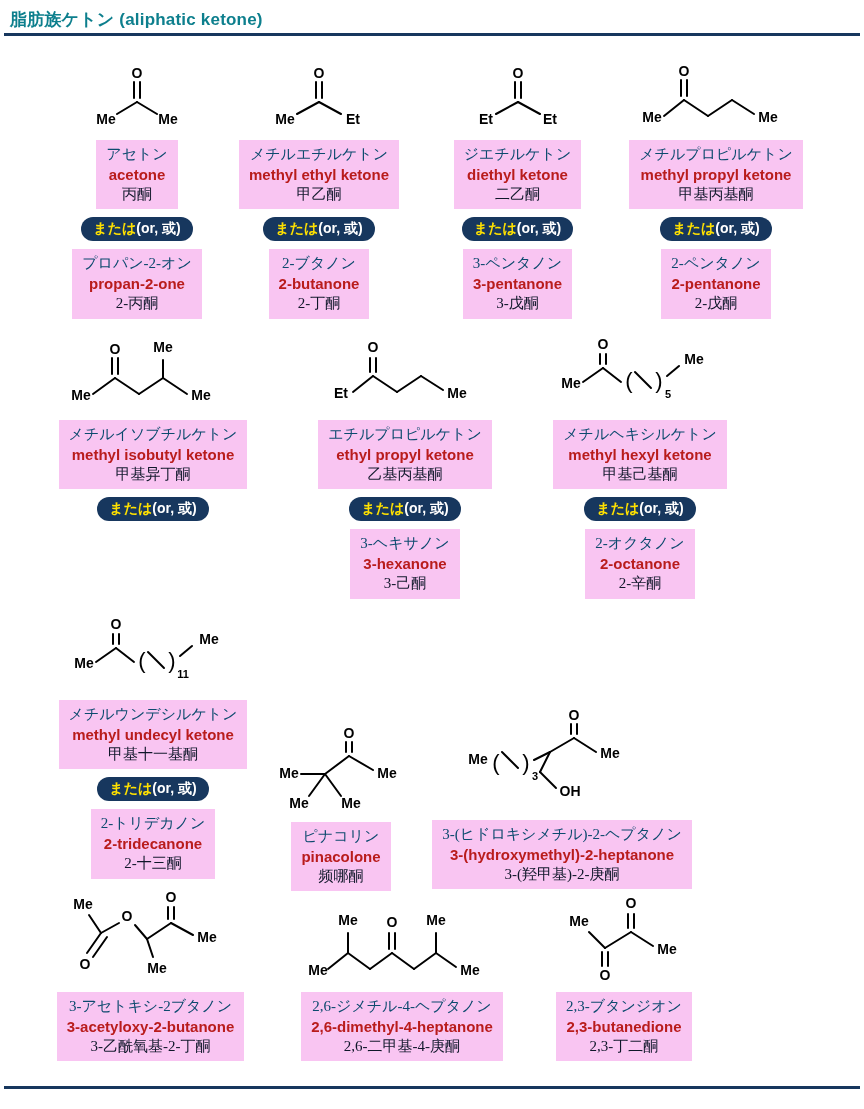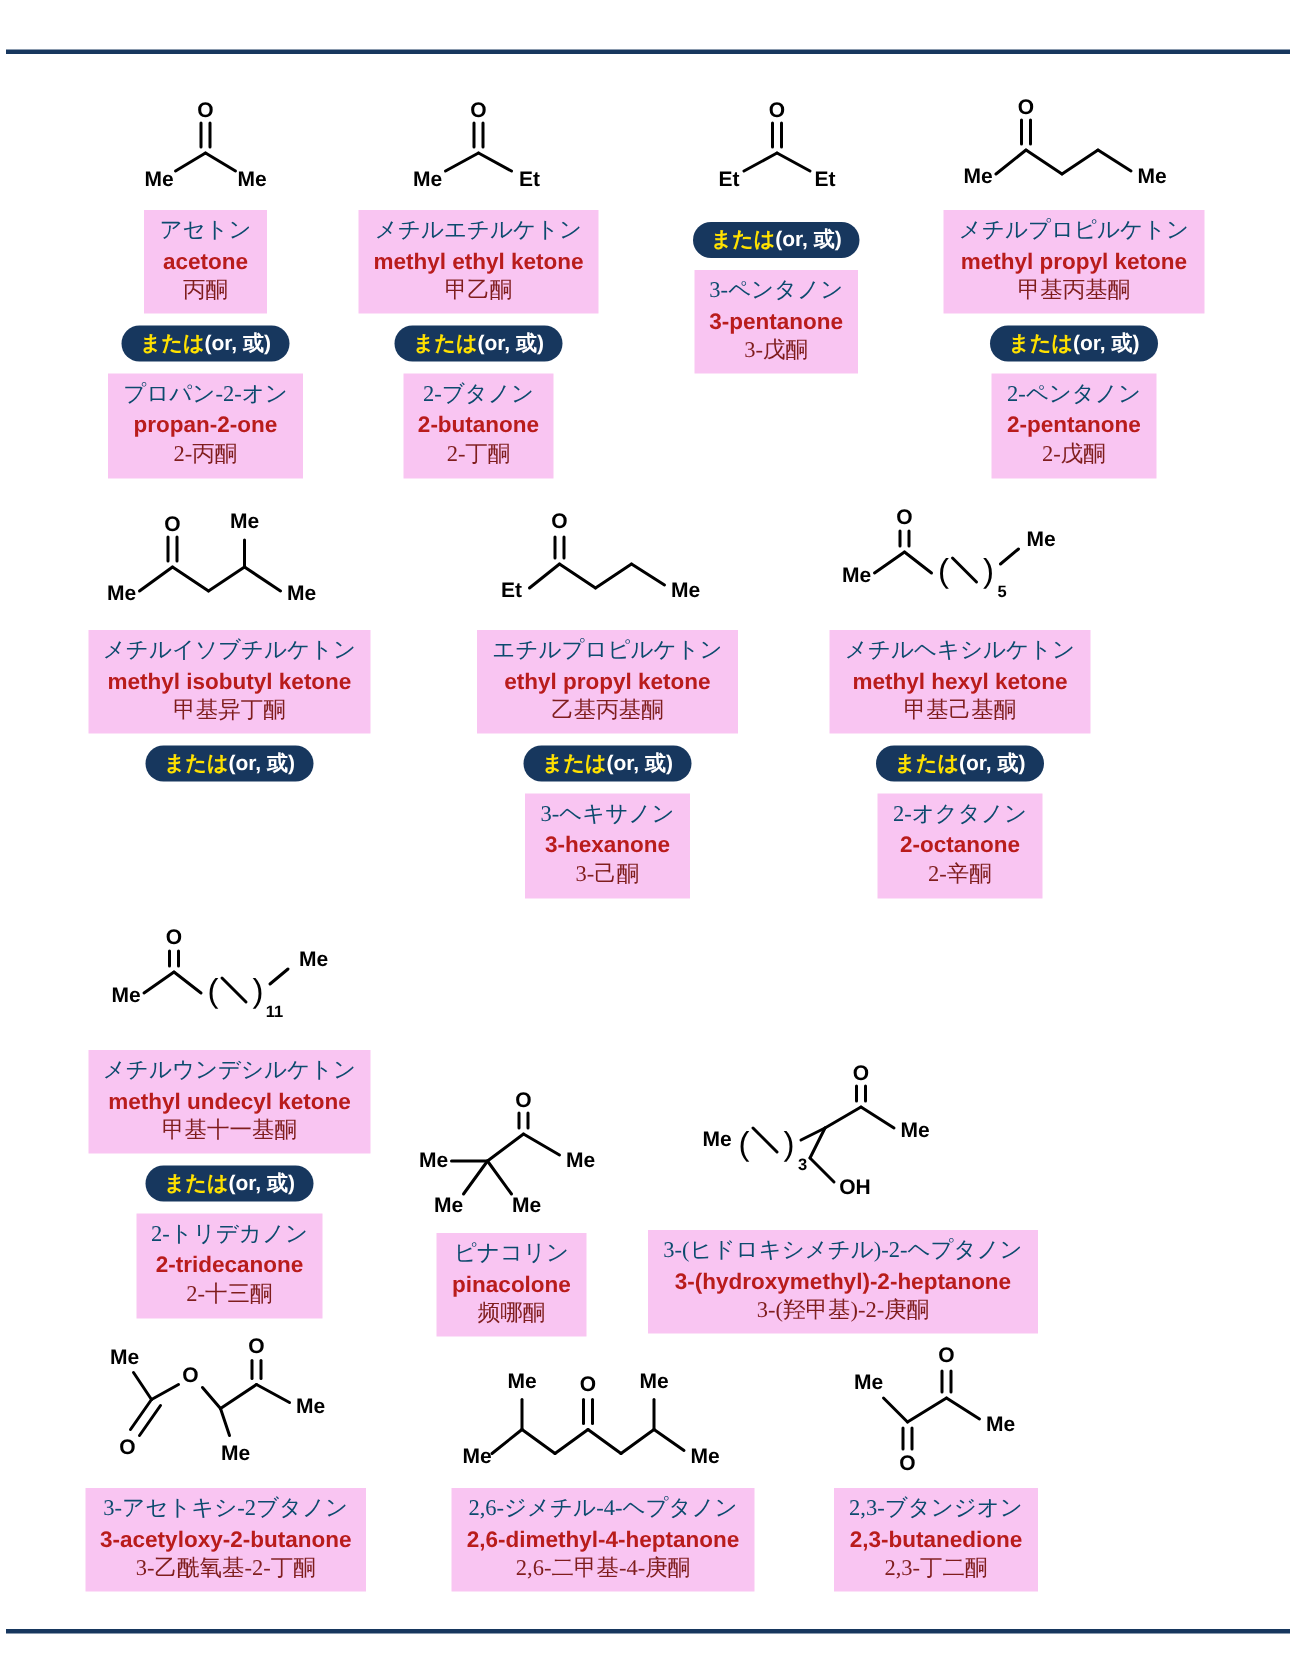--- a/index.html
+++ b/index.html
@@ -11,36 +11,37 @@
   .rule { position:absolute; left:4px; width:856px; height:3px; background:#17375e; }
   .rule.top { top:33px; }
   .rule.bottom { top:1086px; }
 
   .cell { position:absolute; display:flex; flex-direction:column; align-items:center; }
   .struct { display:block; margin-bottom:6px; }
 
   .namebox { background:#f9c5f2; padding:5px 10px; text-align:center; font-size:15px; line-height:1.32; white-space:nowrap; }
   .namebox .ja { font-family:Liberation Serif, serif; color:#0c4a6e; }
   .namebox .en { font-weight:bold; color:#b91c1c; }
-  .namebox .zh { font-family:"Liberation Serif", serif; color:#7f1d1d; }
+  .namebox .zh { font-family:"Liberation Serif", serif; color:#0f172a; }
 
   .pill { background:#17375e; border-radius:15px; padding:3px 12px; font-size:14px; font-weight:bold; margin:8px 0; white-space:nowrap;text-align:center; }
   .pill .pj { color:#ffe100; }
   .pill .pl { color:#ffffff; }
 
   svg text { font-family:"Liberation Sans", sans-serif; font-weight:bold; font-size:14px; fill:#000; text-anchor:middle; }
   svg text.paren { font-size:22px; font-weight:normal; }
   svg text.sub { font-size:11px; }
   svg line { stroke:#000; stroke-width:2; fill:none; stroke-linecap:round; }
 </style>
 </head>
 <body>
 
 <div class="page">
 
+  <div class="header-title">脂肪族ケトン (aliphatic ketone)</div>
   <div class="rule top"></div>
 
   <div class="cell" style="left:62px; top:62px; width:150px;">
     <svg class="struct" width="110" height="72" viewBox="0 0 110 72">
       <g>
         <line x1="52" y1="36" x2="52" y2="20"></line>
           <line x1="58" y1="36" x2="58" y2="20"></line>
         <line x1="55" y1="40" x2="35" y2="52"></line>
           <line x1="55" y1="40" x2="75" y2="52"></line>
       </g>
@@ -91,20 +92,25 @@
       <g>
         <line x1="57" y1="36" x2="57" y2="20"></line>
           <line x1="63" y1="36" x2="63" y2="20"></line>
         <line x1="60" y1="40" x2="38" y2="52"></line>
           <line x1="60" y1="40" x2="82" y2="52"></line>
       </g>
       <text x="60" y="16">O</text>
       <text x="28" y="62">Et</text>
       <text x="92" y="62">Et</text>
     </svg>
+    <div class="namebox">
+      <div class="ja">ジエチルケトン</div>
+      <div class="en">diethyl ketone</div>
+      <div class="zh">二乙酮</div>
+    </div>
     <div class="pill"><span class="pj">または</span><span class="pl">(or, 或)</span></div>
     <div class="namebox">
       <div class="ja">3-ペンタノン</div>
       <div class="en">3-pentanone</div>
       <div class="zh">3-戊酮</div>
     </div>
   </div>
 
   <div class="cell" style="left:611px; top:62px; width:210px;">
     <svg class="struct" width="160" height="72" viewBox="0 0 160 72">

